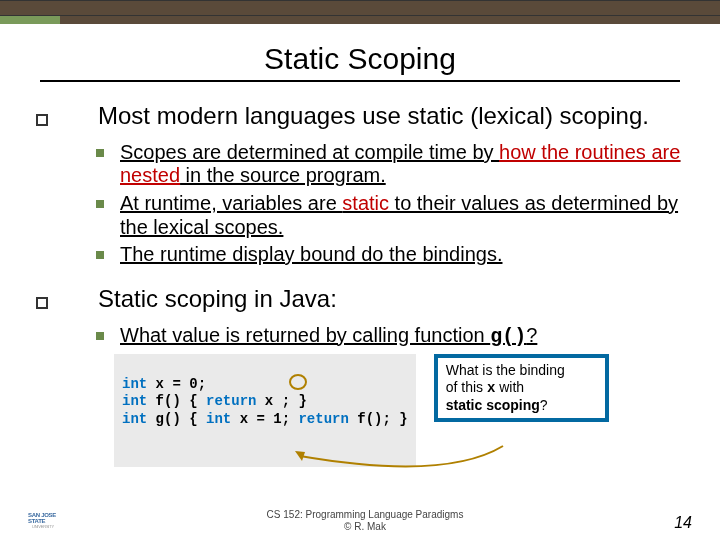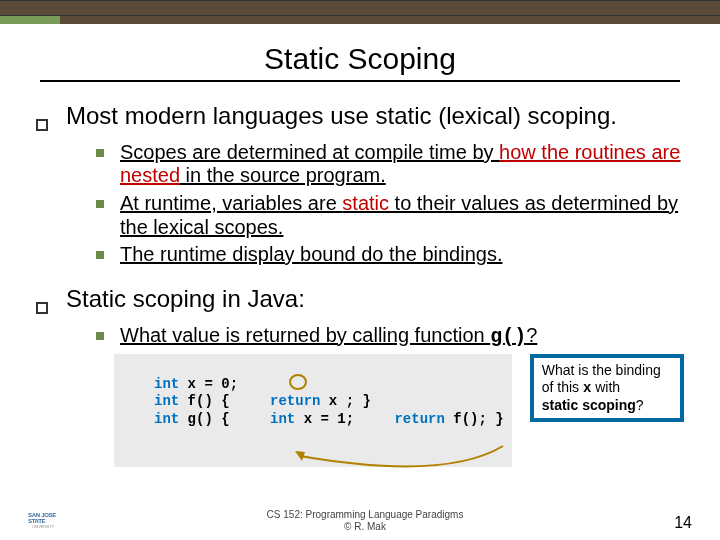--- a/index.html
+++ b/index.html
@@ -35,22 +35,23 @@
   .hr {
     border: none;
     border-top: 2px solid #000;
     margin: 2px 40px 0 40px;
   }
   .content {
     padding: 20px 36px 0 36px;
   }
   .bullet-row {
     display: flex;
-    align-items: flex-end;
+    align-items: center;
     margin-bottom: 8px;
+    gap: 32px;
   }
   .square-bullet {
     width: 12px;
     height: 12px;
     border: 2px solid #333;
     margin-right: 18px;
     margin-top: 8px;
     flex: 0 0 12px;
   }
   .bullet-text {
@@ -94,21 +95,21 @@
   .code-box {
     background: #eaeaea;
     padding: 4px 8px;
     font-family: "Courier New", monospace;
     font-size: 14px;
     line-height: 1.25;
     font-weight: bold;
     white-space: pre;
     position: relative;
   }
-  .code-box .kw { color: #0070c0; margin-left: 32px; }
+  .code-box .kw { color: #0070c0; }
   .code-circle {
     position: absolute;
     border: 2px solid #b08000;
     border-radius: 50%;
     width: 18px;
     height: 16px;
     left: 175px;
     top: 20px;
     pointer-events: none;
   }
@@ -138,21 +139,21 @@
     margin-right: 20px;
     display: flex;
     flex-direction: column;
     justify-content: center;
     align-items: center;
   }
   .logo-top { font-size: 6px; color: #3a6aa0; font-weight: bold; letter-spacing: -0.3px; }
   .logo-bot { font-size: 4px; color: #999; letter-spacing: -0.2px; }
   .footer-left { flex: 0 0 200px; line-height: 1.15; }
   .footer-center { flex: 1; text-align: center; line-height: 1.15; }
-  .footer-right { flex: 0 0 40px; text-align: right; font-size: 16px; color: #000; }
+  .footer-right { flex: 0 0 40px; text-align: right; font-size: 16px; color: #000; font-style: italic; }
   .arrow-svg {
     position: absolute;
     left: 245px;
     top: 426px;
     pointer-events: none;
   }
 </style>
 </head>
 <body>
 

